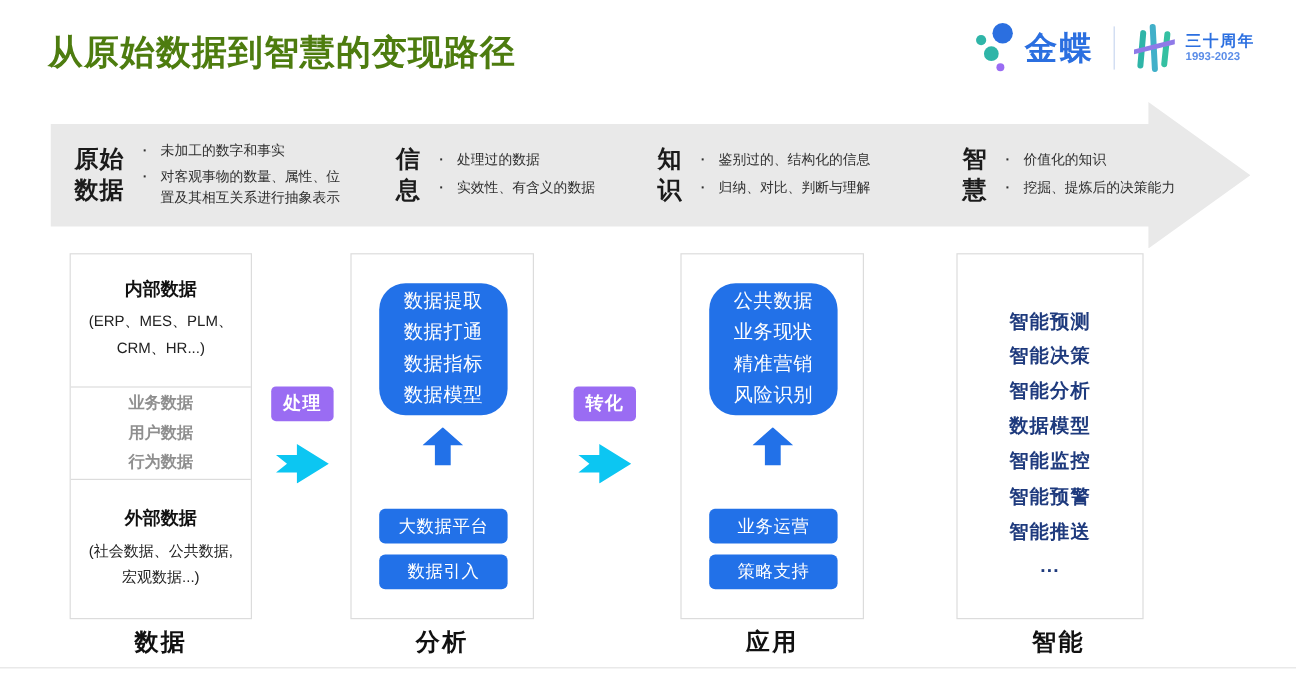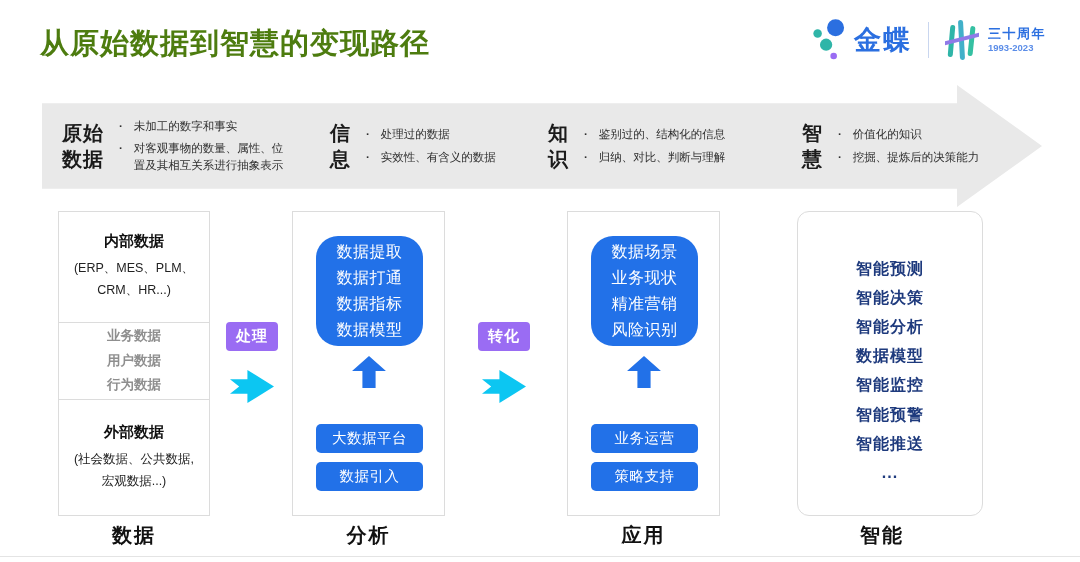--- a/index.html
+++ b/index.html
@@ -30,21 +30,21 @@
   .stage-bullets{display:flex;flex-direction:column;gap:5px;}
   .bullet{display:flex;font-size:11.5px;color:#2f2f2f;line-height:1.5;align-items:flex-start;}
   .bullet::before{content:"·";font-weight:700;margin:0 11px 0 7px;color:#2f2f2f;}
   .bullet-text{white-space:pre-line;}
 
   
   .col-box{position:absolute;top:211px;height:305px;background:#fff;border:1px solid var(--box-border);}
   #box-data{left:58px;width:152px;display:flex;flex-direction:column;}
   #box-analysis{left:292px;width:153px;}
   #box-application{left:567px;width:153px;}
-  #box-intelligence{left:797px;width:186px;border-radius:12px;}
+  #box-intelligence{left:797px;width:156px;}
 
   .sec{display:flex;flex-direction:column;justify-content:center;text-align:center;}
   .sec-internal{height:111px;border-bottom:1px solid var(--box-border);}
   .sec-middle{height:77px;border-bottom:1px solid var(--box-border);}
   .sec-external{flex:1;}
   .sec-title{font-size:15px;font-weight:700;color:#111;margin-bottom:7px;}
   .sec-detail{font-size:12.5px;color:#222;line-height:1.75;white-space:pre-line;}
   .mid-item{font-size:13.5px;font-weight:700;color:var(--gray-text);line-height:1.85;}
 
   .core-box{position:absolute;left:23px;top:24px;width:107px;height:110px;background:var(--blue);
@@ -191,21 +191,21 @@
 
   <div class="connector" id="connector-1">
     <div class="tag">转化</div>
     <svg class="flow-arrow" viewBox="0 0 48 36">
       <polygon points="0,10 19,10 19,0 48,18 19,36 19,26 0,26 10,18" fill="var(--cyan)"></polygon>
     </svg>
   </div>
 
   <div class="col-box" id="box-application">
     <div class="core-box">
-      <div class="core-line">数据场景</div>
+      <div class="core-line">公共数据</div>
       <div class="core-line">业务现状</div>
       <div class="core-line">精准营销</div>
       <div class="core-line">风险识别</div>
     </div>
     <svg class="up-arrow" viewBox="0 0 36 34">
       <polygon points="18,0 36,16 25,16 25,34 11,34 11,16 0,16" fill="var(--blue)"></polygon>
     </svg>
     <div class="support-btn btn-top">业务运营</div>
     <div class="support-btn btn-bottom">策略支持</div>
   </div>

